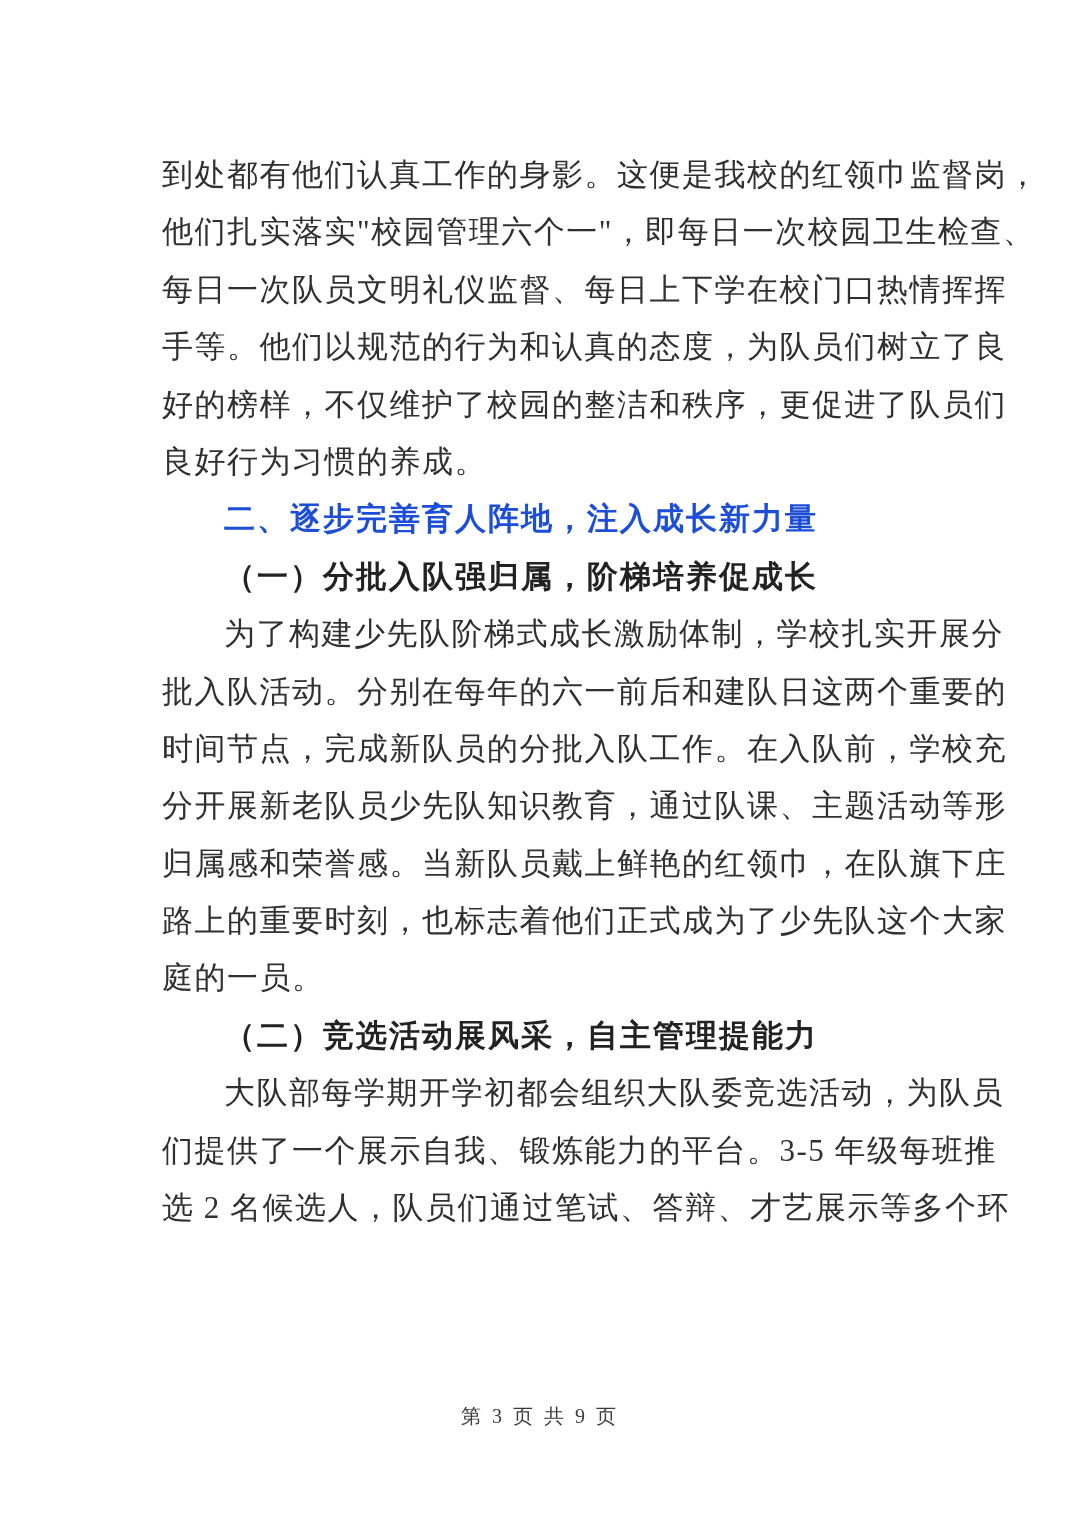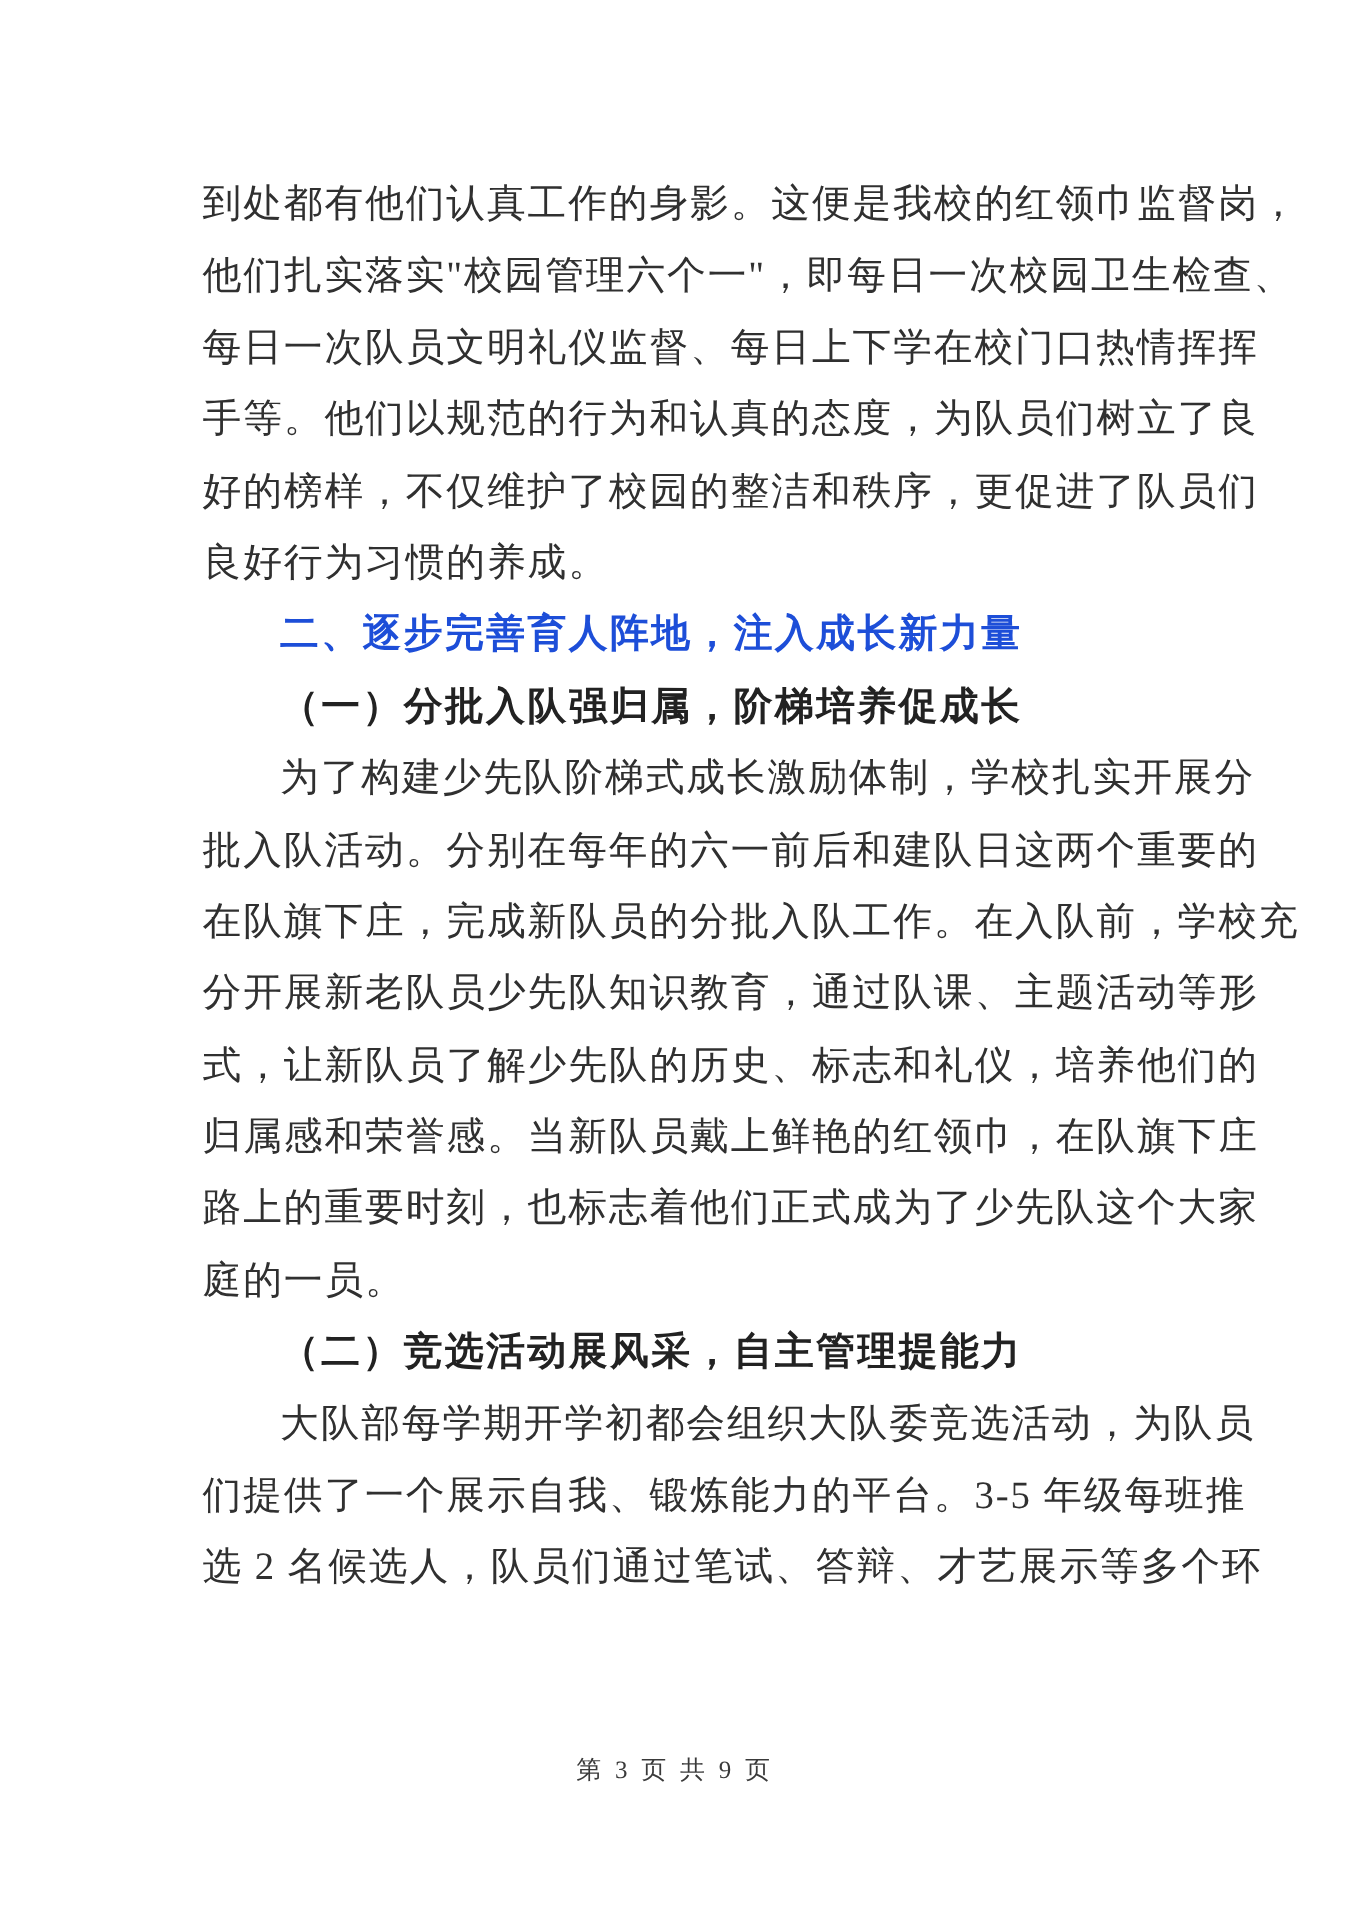--- a/index.html
+++ b/index.html
@@ -11,21 +11,21 @@
     position: relative;
     width: 1080px;
     height: 1528px;
     background: #ffffff;
     overflow: hidden;
     font-family: "Liberation Serif", "DejaVu Serif", serif;
   }
   .content {
     position: absolute;
     left: 162px;
-    top: 134px;
+    top: 146px;
     width: 758px;
   }
   .line {
     height: 57.4px;
     line-height: 57.4px;
     font-size: 31px;
     color: #303030;
     letter-spacing: 1.5px;
     white-space: nowrap;
     text-align: left;
@@ -69,23 +69,22 @@
     <div class="line fill">到处都有他们认真工作的身影。这便是我校的红领巾监督岗，</div>
     <div class="line fill">他们扎实落实"校园管理六个一"，即每日一次校园卫生检查、</div>
     <div class="line fill">每日一次队员文明礼仪监督、每日上下学在校门口热情挥挥</div>
     <div class="line fill">手等。他们以规范的行为和认真的态度，为队员们树立了良</div>
     <div class="line fill">好的榜样，不仅维护了校园的整洁和秩序，更促进了队员们</div>
     <div class="line">良好行为习惯的养成。</div>
     <div class="line heading indent">二、逐步完善育人阵地，注入成长新力量</div>
     <div class="line subheading indent">（一）分批入队强归属，阶梯培养促成长</div>
     <div class="line fill indent">为了构建少先队阶梯式成长激励体制，学校扎实开展分</div>
     <div class="line fill">批入队活动。分别在每年的六一前后和建队日这两个重要的</div>
-    <div class="line fill">在队旗下庄，完成新队员的分批入队工作。在入队前，学校充</div>
+    <div class="line fill">时间节点，完成新队员的分批入队工作。在入队前，学校充</div>
     <div class="line fill">分开展新老队员少先队知识教育，通过队课、主题活动等形</div>
-    <div class="line fill">式，让新队员了解少先队的历史、标志和礼仪，培养他们的</div>
     <div class="line fill">归属感和荣誉感。当新队员戴上鲜艳的红领巾，在队旗下庄</div>
     <div class="line fill">路上的重要时刻，也标志着他们正式成为了少先队这个大家</div>
     <div class="line">庭的一员。</div>
     <div class="line subheading indent">（二）竞选活动展风采，自主管理提能力</div>
     <div class="line fill indent">大队部每学期开学初都会组织大队委竞选活动，为队员</div>
     <div class="line fill">们提供了一个展示自我、锻炼能力的平台。3-5 年级每班推</div>
     <div class="line fill">选 2 名候选人，队员们通过笔试、答辩、才艺展示等多个环</div>
   </div>
 
   <div class="page-footer">第 3 页 共 9 页</div>

